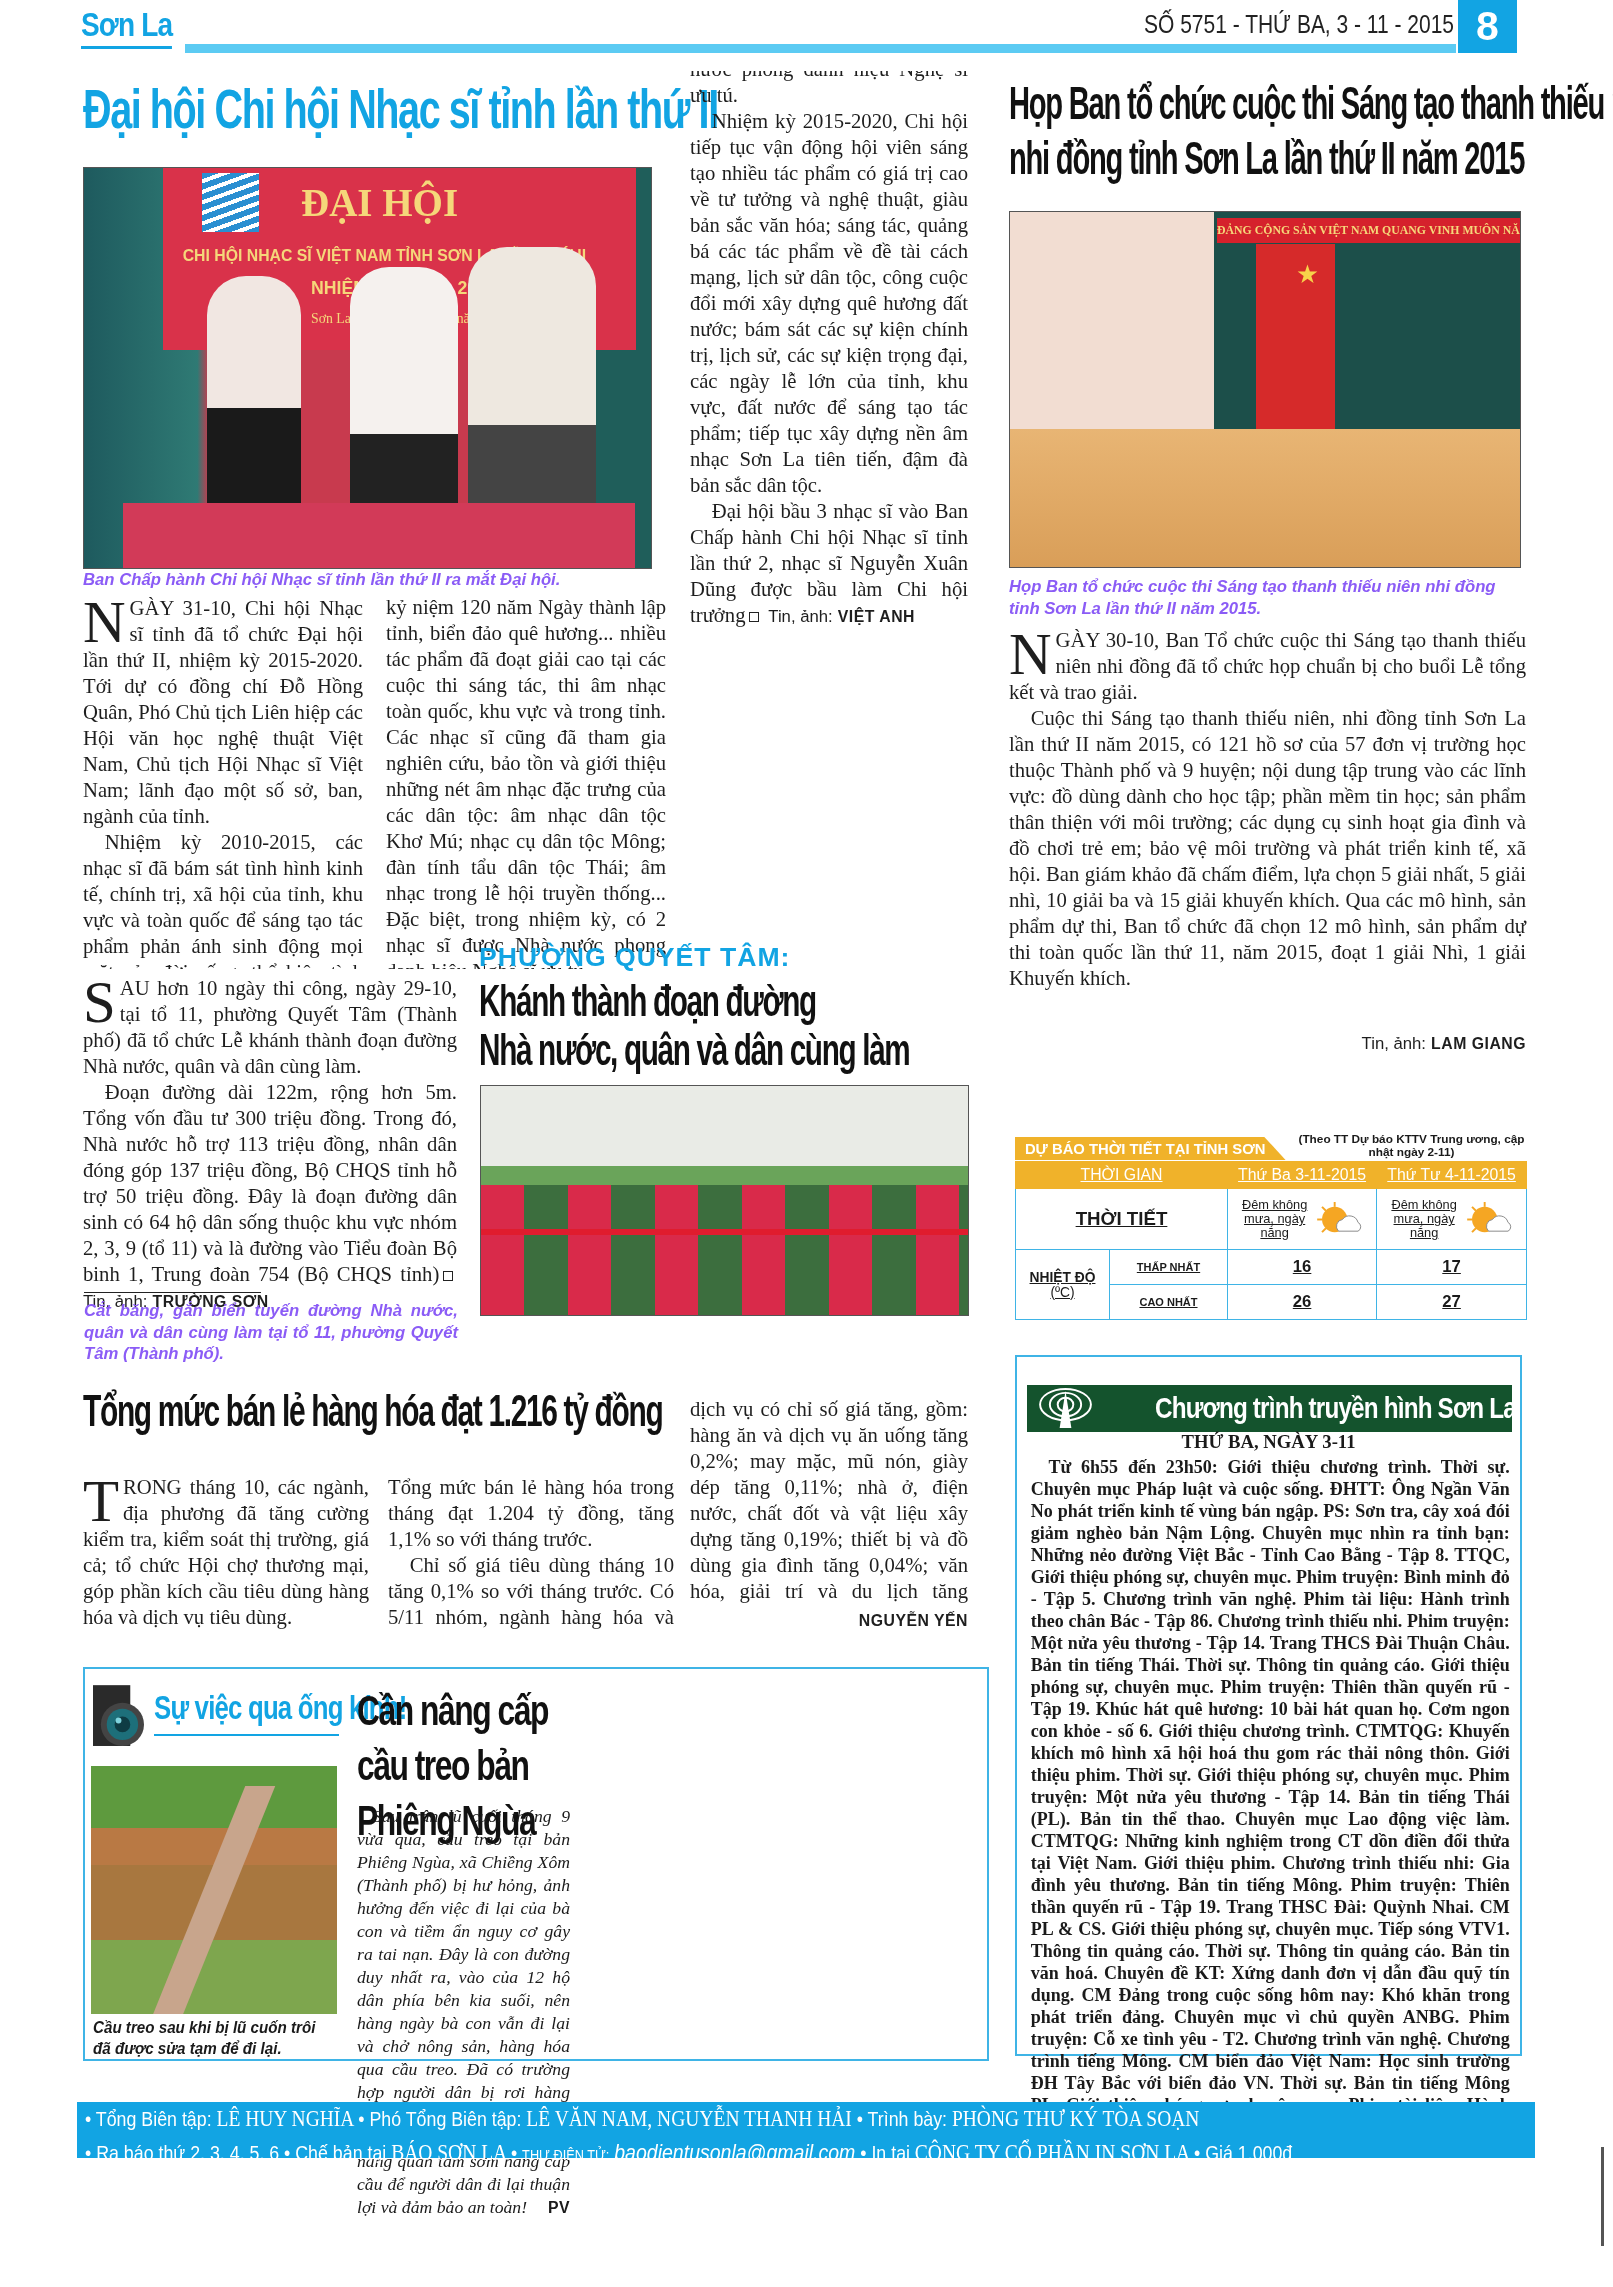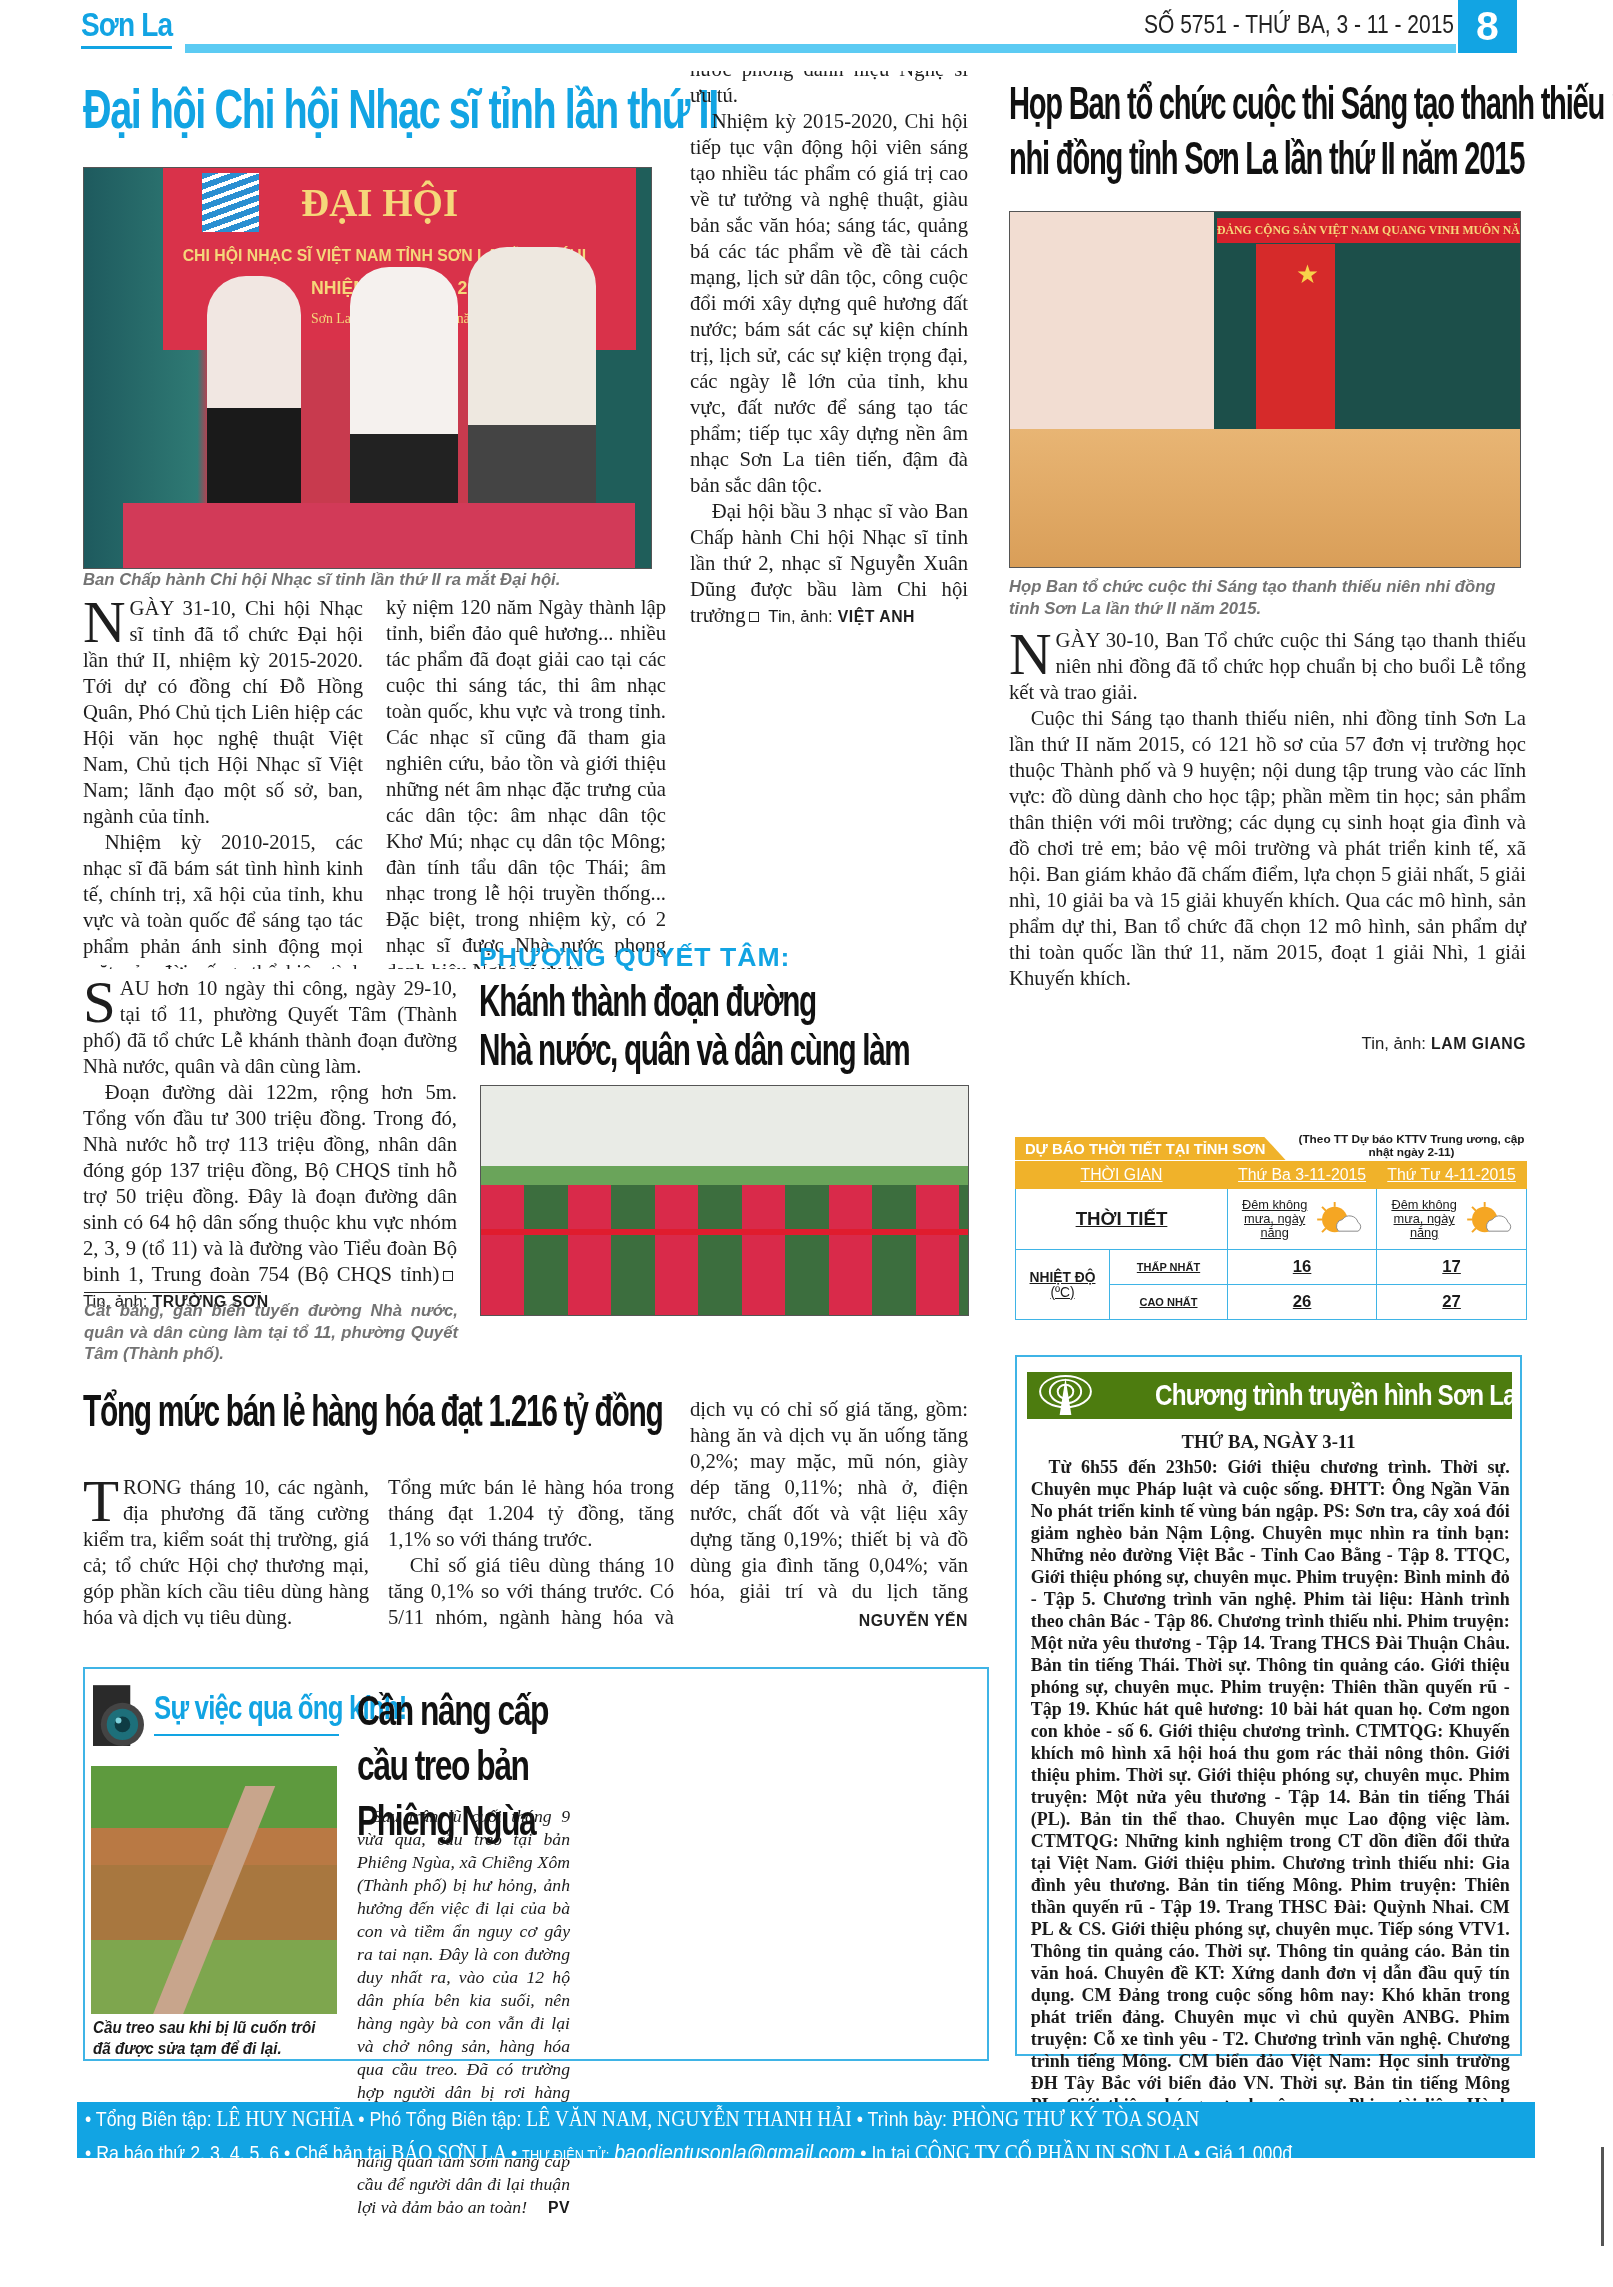--- a/index.html
+++ b/index.html
@@ -16,21 +16,21 @@
   .page-num { left: 1458px; top: 0; width: 59px; height: 53px; background: #12a4e3; color: #fff; font: bold 41px "Liberation Sans", sans-serif; text-align: center; line-height: 53px; }
 
   
   .hl-blue { font-family: "Liberation Sans", sans-serif; font-weight: bold; color: #12a4e3; letter-spacing: -2px; transform-origin: left top; }
   .hl-black { font-family: "Liberation Sans", sans-serif; font-weight: bold; color: #111; letter-spacing: -2px; transform-origin: left top; }
 
   .body-text { font-family: "Liberation Serif", serif; font-size: 20.7px; line-height: 26px; text-align: justify; color: #1e1e1e; }
   .body-text p { text-indent: 21.7px; }
   .body-text p.first { text-indent: 0; }
   .dropcap { float: left; font-size: 59px; line-height: 49px; margin: 3px 3.9px 0 0; font-family: "Liberation Serif", serif; }
-  .caption { font: italic bold 16.7px "Liberation Sans", sans-serif; color: #737373; line-height: 21.7px; }
+  .caption { font: italic bold 16.7px "Liberation Sans", sans-serif; color: #8b5cf6; line-height: 21.7px; }
   .byline-label { font-family: "Liberation Sans", sans-serif; font-size: 16.7px; }
   .byline-name { font-family: "Liberation Sans", sans-serif; font-size: 15.8px; font-weight: bold; letter-spacing: 0.5px; }
   .end-box { display: inline-block; width: 9.9px; height: 9.9px; border: 1.5px solid #222; margin: 0 3.9px; }
 
   
   .photo { overflow: hidden; border: 1px solid #555; }
 
   
   .wx { left: 1015px; top: 1133px; width: 512px; }
   .wx-banner { height: 27.6px; position: relative; }
@@ -38,21 +38,21 @@
   .wx-source { position: absolute; left: 281px; top: 0; font: bold 11.8px "Liberation Sans", sans-serif; text-align: center; line-height: 12.8px; width: 231px; }
   table.wx-table { width: 512px; border-collapse: collapse; font-family: "Liberation Sans", sans-serif; }
   .wx-table td { border: 1.5px solid #3fb4e6; text-align: center; vertical-align: middle; text-decoration: underline; }
   .wx-table tr.wx-hdr td { background: #f0b22a; color: #fff; font-size: 15.8px; height: 27.6px; border-color: #f0b22a; }
   .wx-table .lbl { font-size: 11px; font-weight: bold; }
   .wx-table .val { font-size: 16.7px; font-weight: bold; }
   .wx-cond { display: flex; align-items: center; justify-content: center; gap: 7.9px; font-size: 12.8px; line-height: 13.8px; }
 
   
   .tv-box { left: 1015px; top: 1355px; width: 507px; height: 701px; border: 2px solid #3fb4e6; }
-  .tv-banner { position: absolute; left: 9.9px; top: 15px; width: 485px; height: 47px; background: #4d7c0f; padding-left: 28px; }
+  .tv-banner { position: absolute; left: 9.9px; top: 28px; width: 485px; height: 47px; background: #14532d; padding-left: 28px; }
   .tv-title { position: absolute; left: 128px; top: 5.9px; color: #fff; font: bold 29.6px "Liberation Sans", sans-serif; letter-spacing: -1px; transform: scaleX(0.82); transform-origin: left; white-space: nowrap; }
   .tv-day { position: absolute; left: 0; width: 100%; top: 74px; text-align: center; font: bold 18.7px "Liberation Serif", serif; }
   .tv-body { position: absolute; left: 13.8px; top: 99px; width: 479px; font: bold 18px "Liberation Serif", serif; line-height: 22px; text-align: justify; text-indent: 17.7px; }
 
   
   .cam-box { left: 83px; top: 1667px; width: 906px; height: 394px; border: 2px solid #3fb4e6; }
 
   
   .footer { left: 77px; top: 2102px; width: 1458px; height: 56px; background: #12a4e3; color: #fff; }
   .footer-line { position: absolute; left: 7.9px; white-space: nowrap; font-family: "Liberation Serif", serif; font-size: 22.7px; transform: scaleX(0.86); transform-origin: left; }

